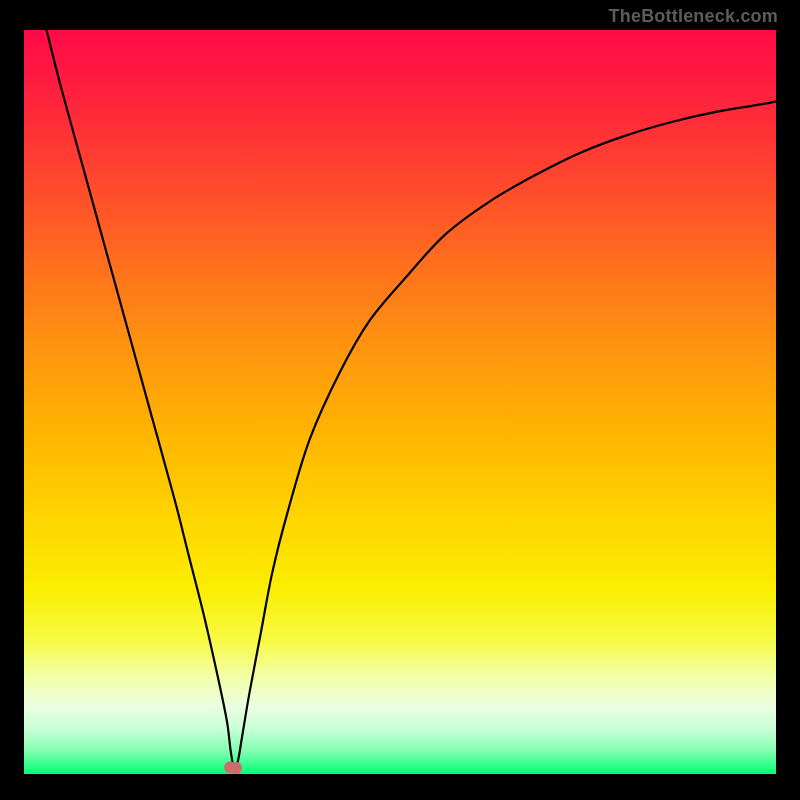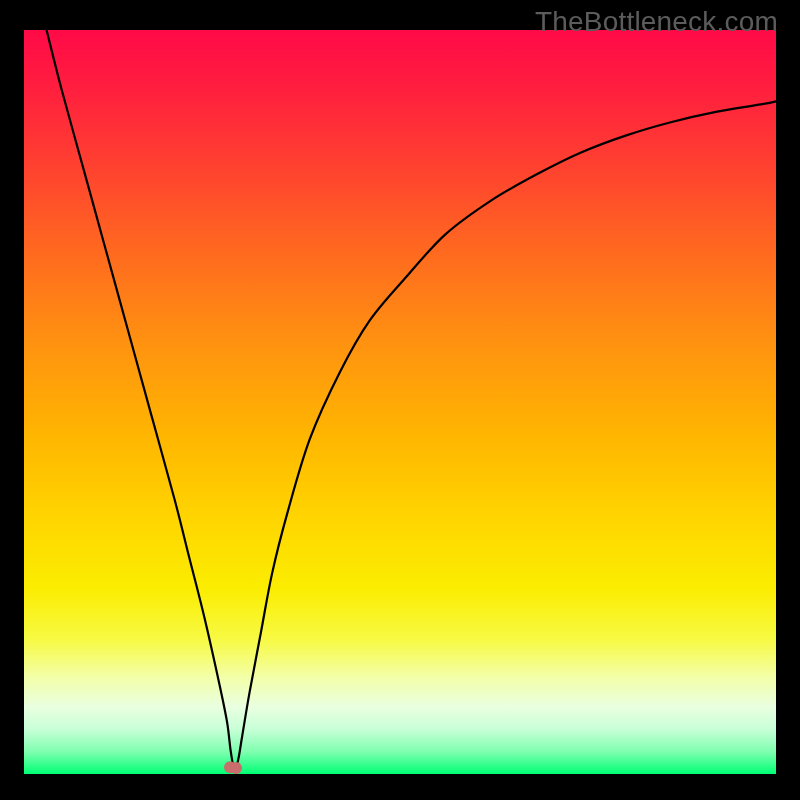--- a/index.html
+++ b/index.html
@@ -9,23 +9,23 @@
     background: #000;
     position: relative;
     overflow: hidden;
     font-family: Arial, Helvetica, sans-serif;
   }
   .watermark {
     position: absolute;
     top: 6px;
     right: 22px;
     color: #5c5c5c;
-    font-size: 28px;
+    font-size: 18px;
     letter-spacing: 0.2px;
-    font-weight: 400;
+    font-weight: 700;
     z-index: 10;
   }
   .plot-area {
     position: absolute;
     left: 24px;
     top: 30px;
     width: 752px;
     height: 744px;
     background: linear-gradient(to bottom,
       #ff0a47 0%,

